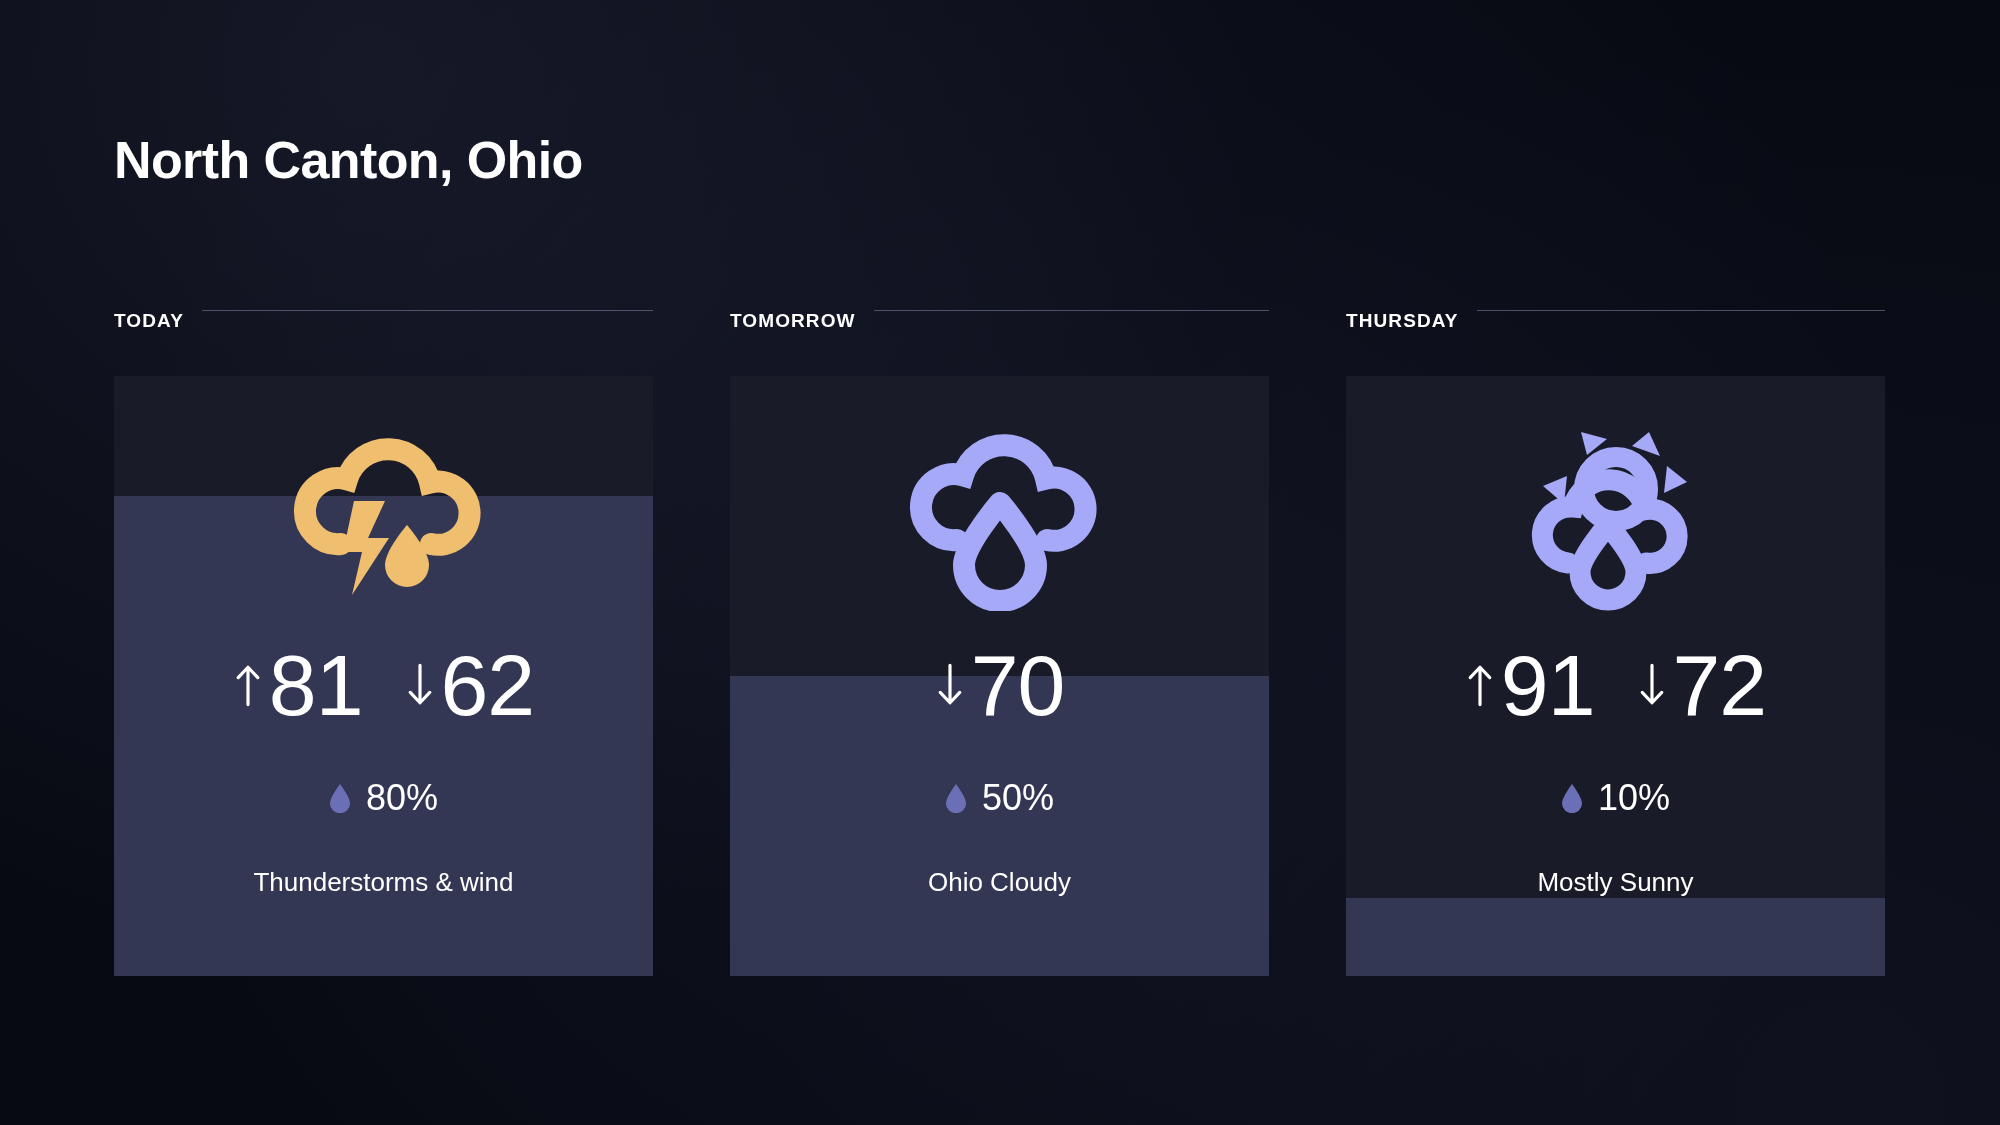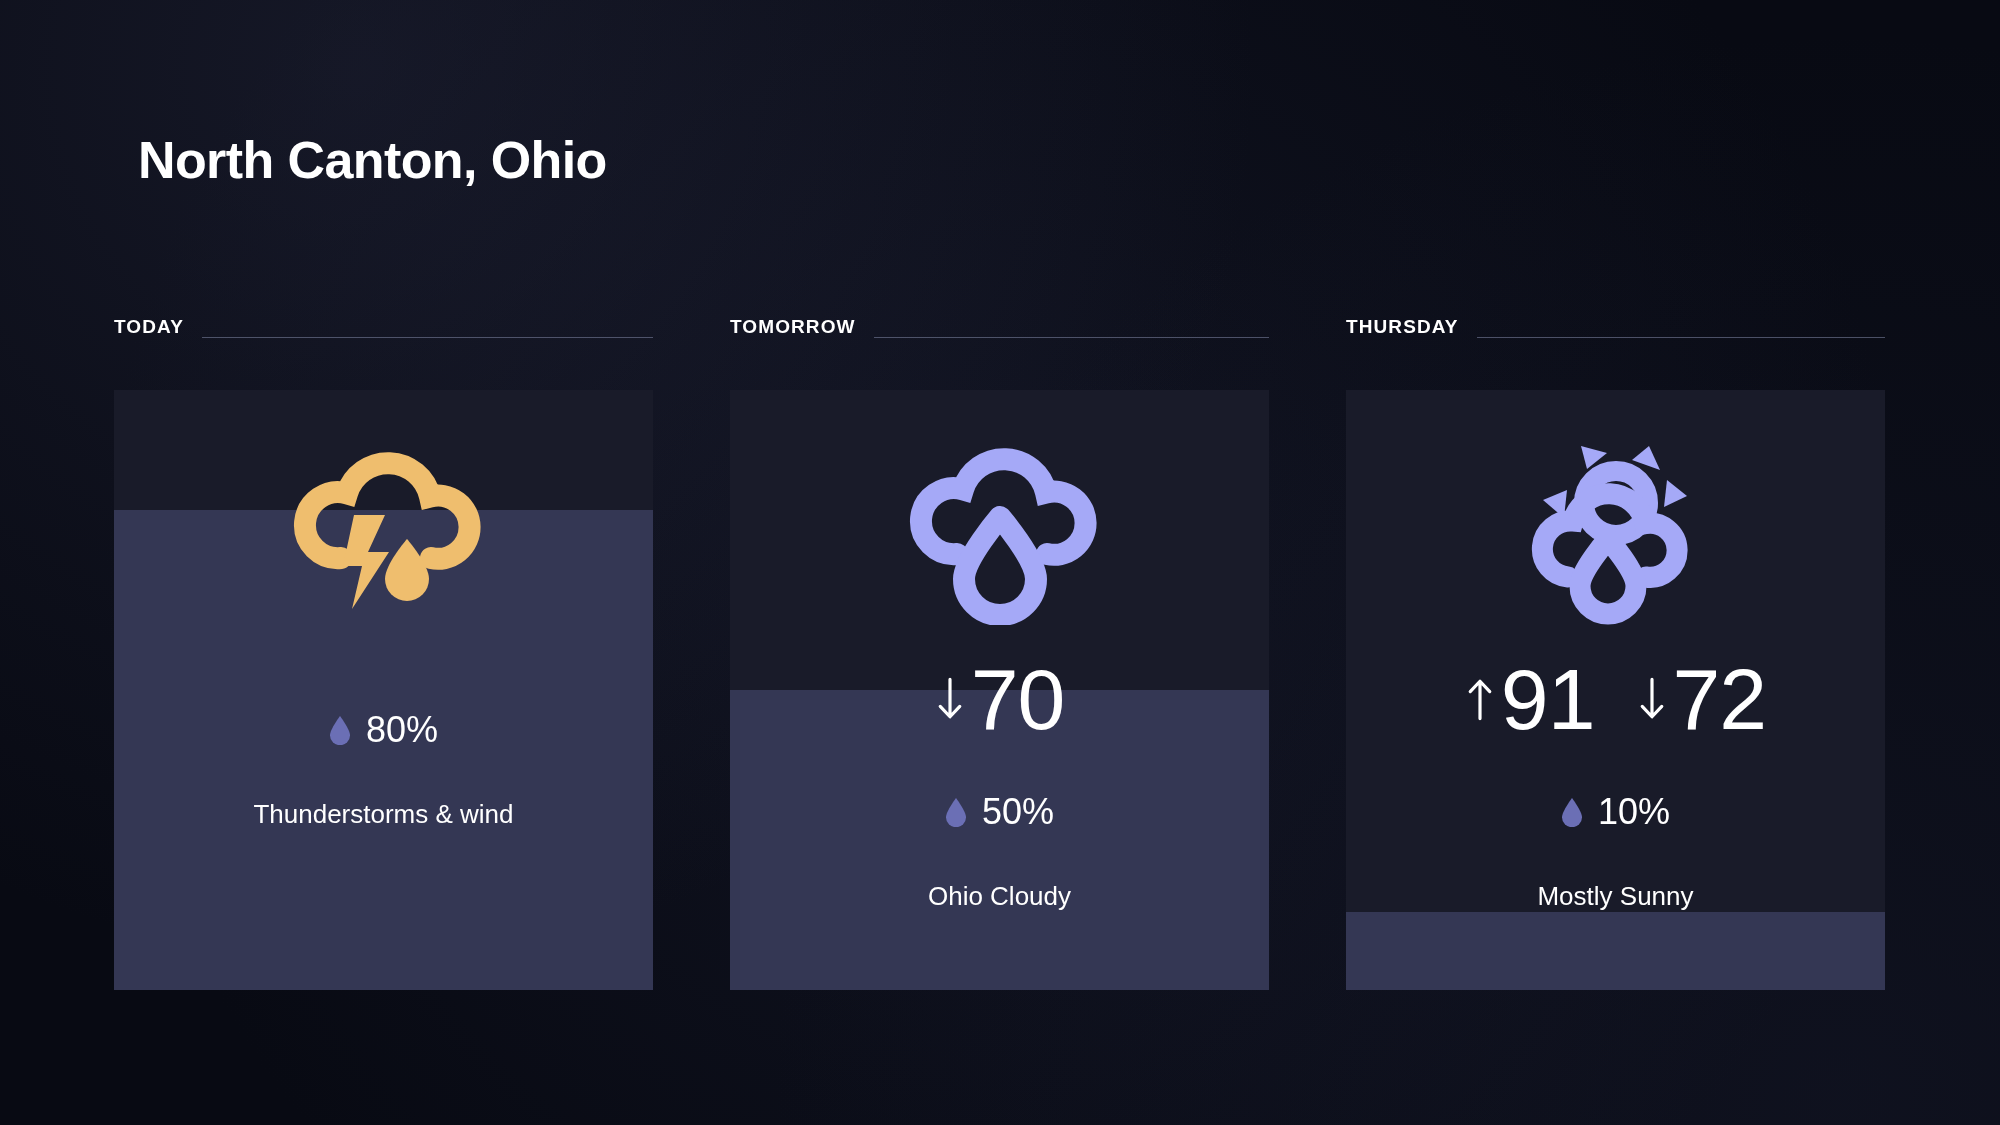--- a/index.html
+++ b/index.html
@@ -30,41 +30,40 @@
 
   
   .title {
     position:absolute;
     left:114px; top:134px;
     font-size:52px;
     font-weight:700;
     color:#ffffff;
     letter-spacing:-0.6px;
     line-height:1;
-    margin-left:24px;
   }
 
   
   .cards {
     position:absolute;
     left:114px; top:310px;
     width:1772px;
     display:flex;
     gap:77px;
   }
 
   .col { width:539px; }
 
   
   .day-head {
     display:flex;
-    align-items:flex-end;
+    align-items:flex-start;
     gap:18px;
     height:28px;
-    margin-bottom:52px;
+    margin-bottom:38px;
   }
   .day-label {
     font-size:19px;
     font-weight:700;
     letter-spacing:1.1px;
     color:#ffffff;
     white-space:nowrap;
   }
   .day-rule {
     flex:1;
@@ -184,20 +183,34 @@
             <svg width="200" height="200" viewBox="0 0 100 100" fill="none">
 
               <path d="M28.5 66.5 A16.5 16.5 0 1 1 31.5 34.2 A21.5 21.5 0 0 1 73 35.8 A15.8 15.8 0 1 1 73.5 66.5" stroke="#efbe6e" stroke-width="11" stroke-linecap="round" fill="none"></path>
 
               <path d="M50.5 45 L35 45 L29.5 70.5 L39 70.5 L34 92 L52.5 63.5 L42 63.5 Z" fill="#efbe6e"></path>
 
               <path d="M61.5 57 C61.5 57 72.5 69.5 72.5 77 A11 11 0 0 1 50.5 77 C50.5 69.5 61.5 57 61.5 57 Z" fill="#efbe6e"></path>
             </svg>
           </div>
 
+          <div class="temps">
+            <div class="temp">
+              <svg class="temp-arrow" viewBox="0 0 24 36">
+                <path d="M12 34 L12 4 M4 12 L12 3.5 L20 12" stroke="#ffffff" stroke-width="2.6" fill="none" stroke-linecap="round" stroke-linejoin="round"></path>
+              </svg>
+              <span class="temp-val">81</span>
+            </div>
+            <div class="temp">
+              <svg class="temp-arrow" viewBox="0 0 24 36">
+                <path d="M12 2 L12 32 M4 24 L12 32.5 L20 24" stroke="#ffffff" stroke-width="2.6" fill="none" stroke-linecap="round" stroke-linejoin="round"></path>
+              </svg>
+              <span class="temp-val">62</span>
+            </div>
+          </div>
 
           <div class="precip">
             <svg class="drop-icon" viewBox="0 0 22 30">
               <path d="M11 1 C11 1 21 14.5 21 20.2 A10 10 0 0 1 1 20.2 C1 14.5 11 1 11 1 Z" fill="#6b6fb5"></path>
             </svg>
             <span class="precip-val">80%</span>
           </div>
 
           <div class="summary">Thunderstorms &amp; wind</div>
         </div>

